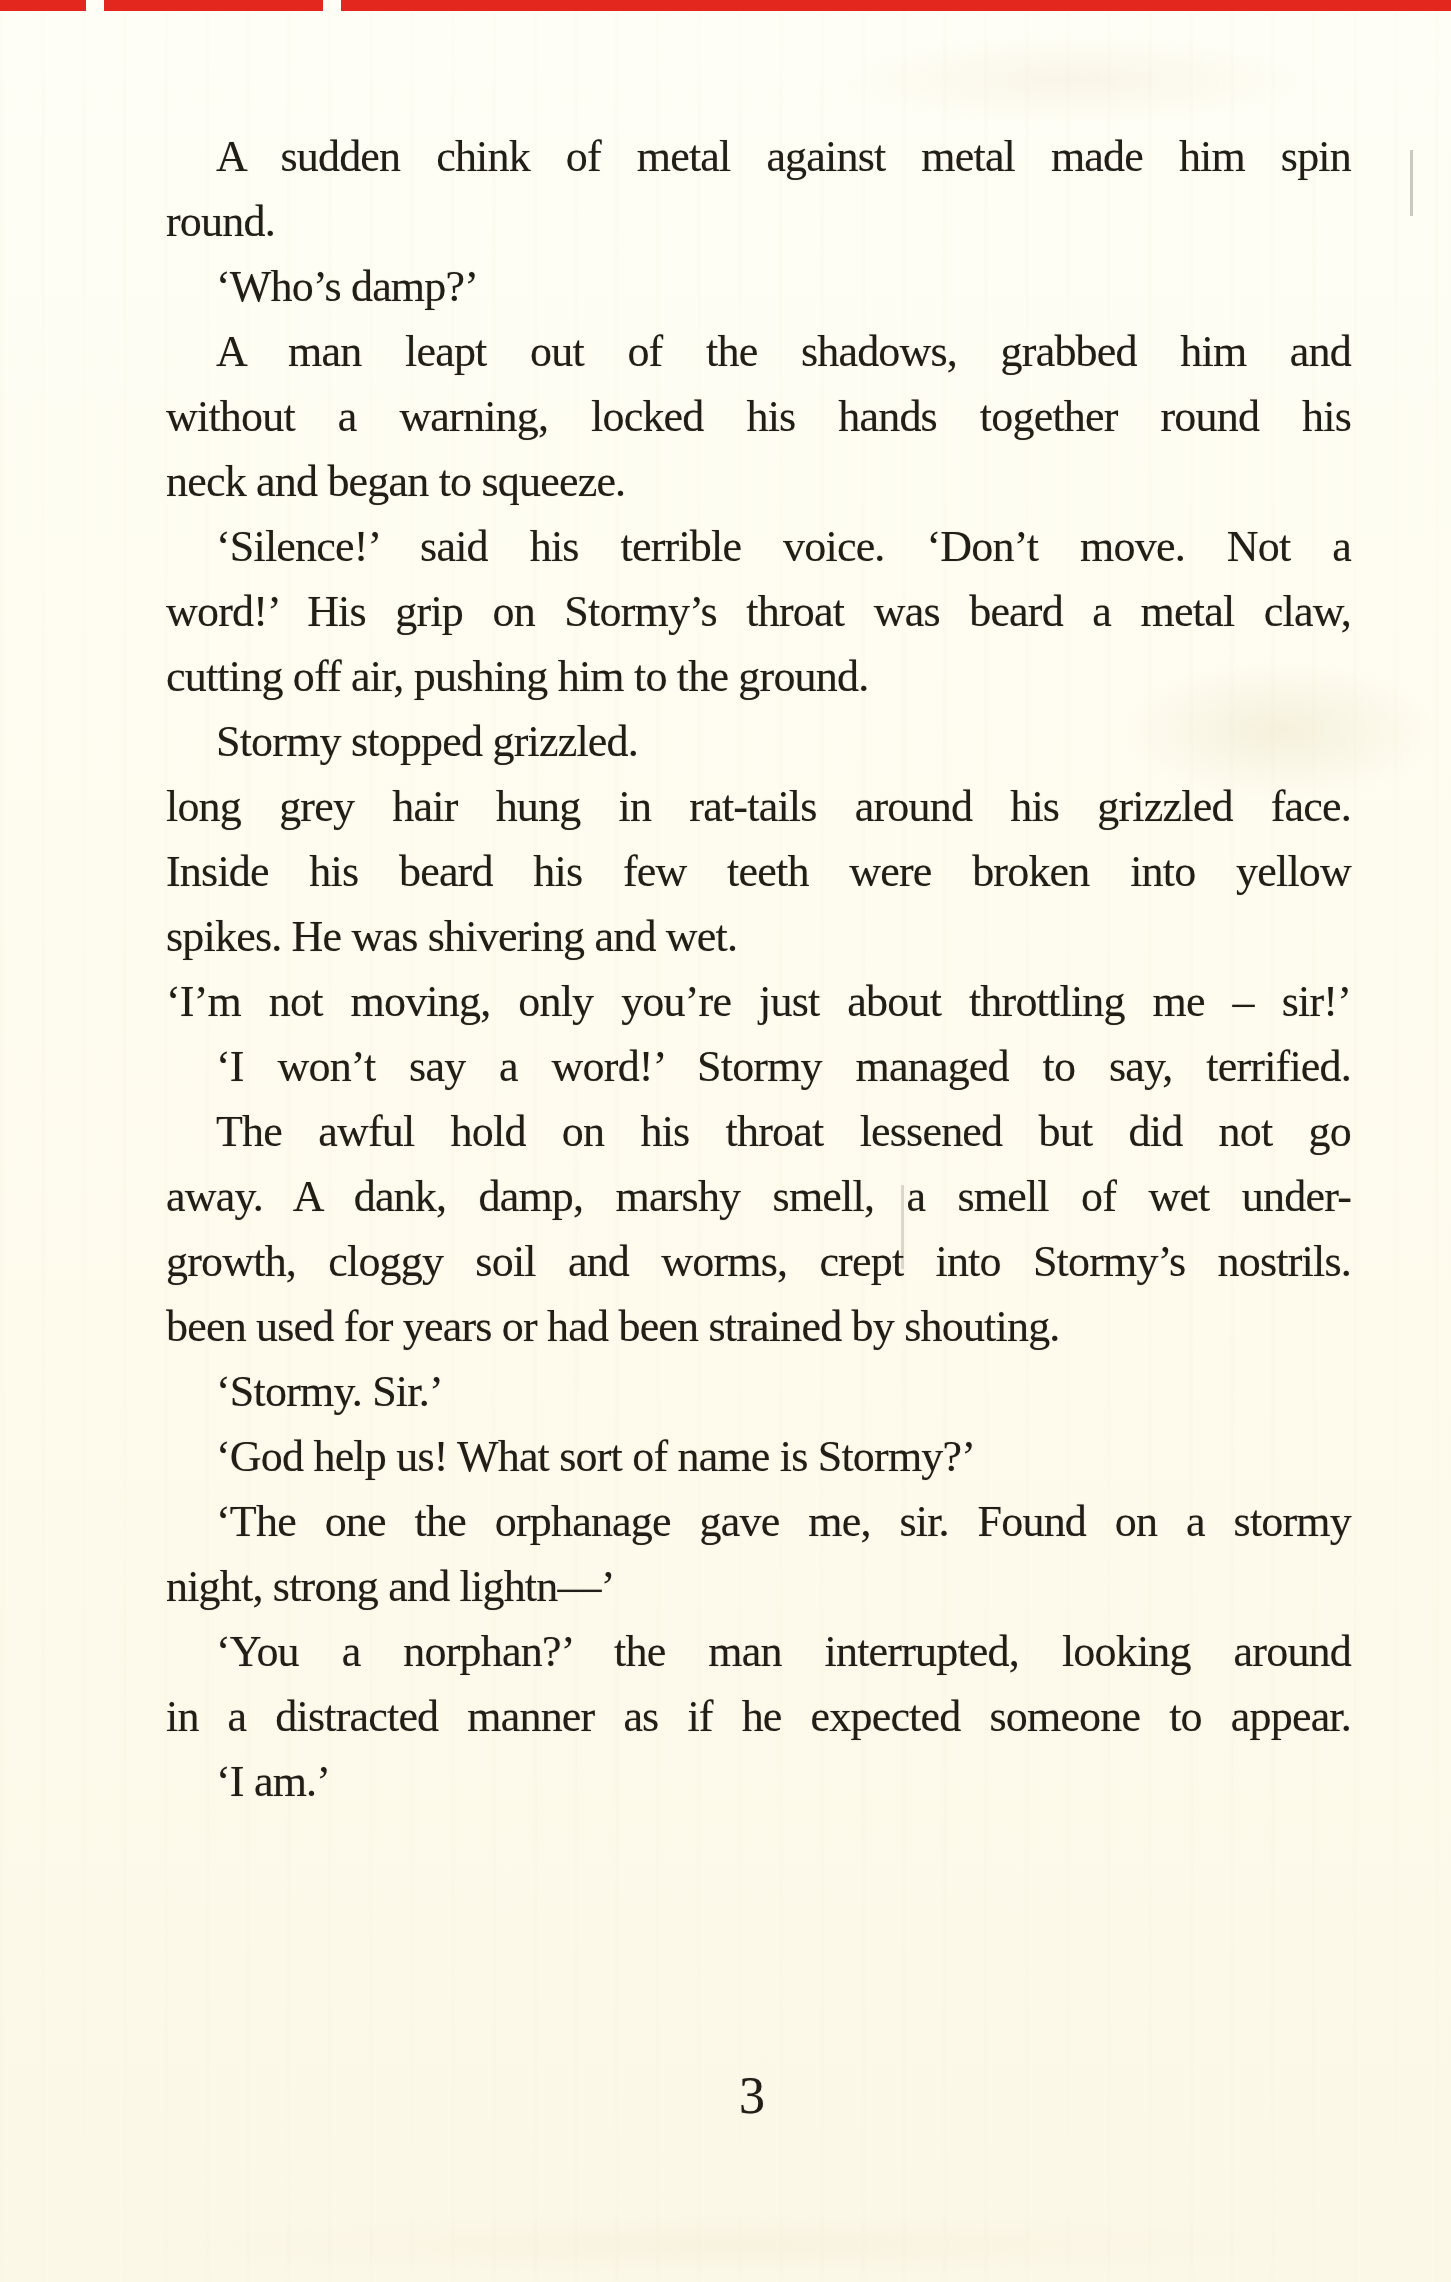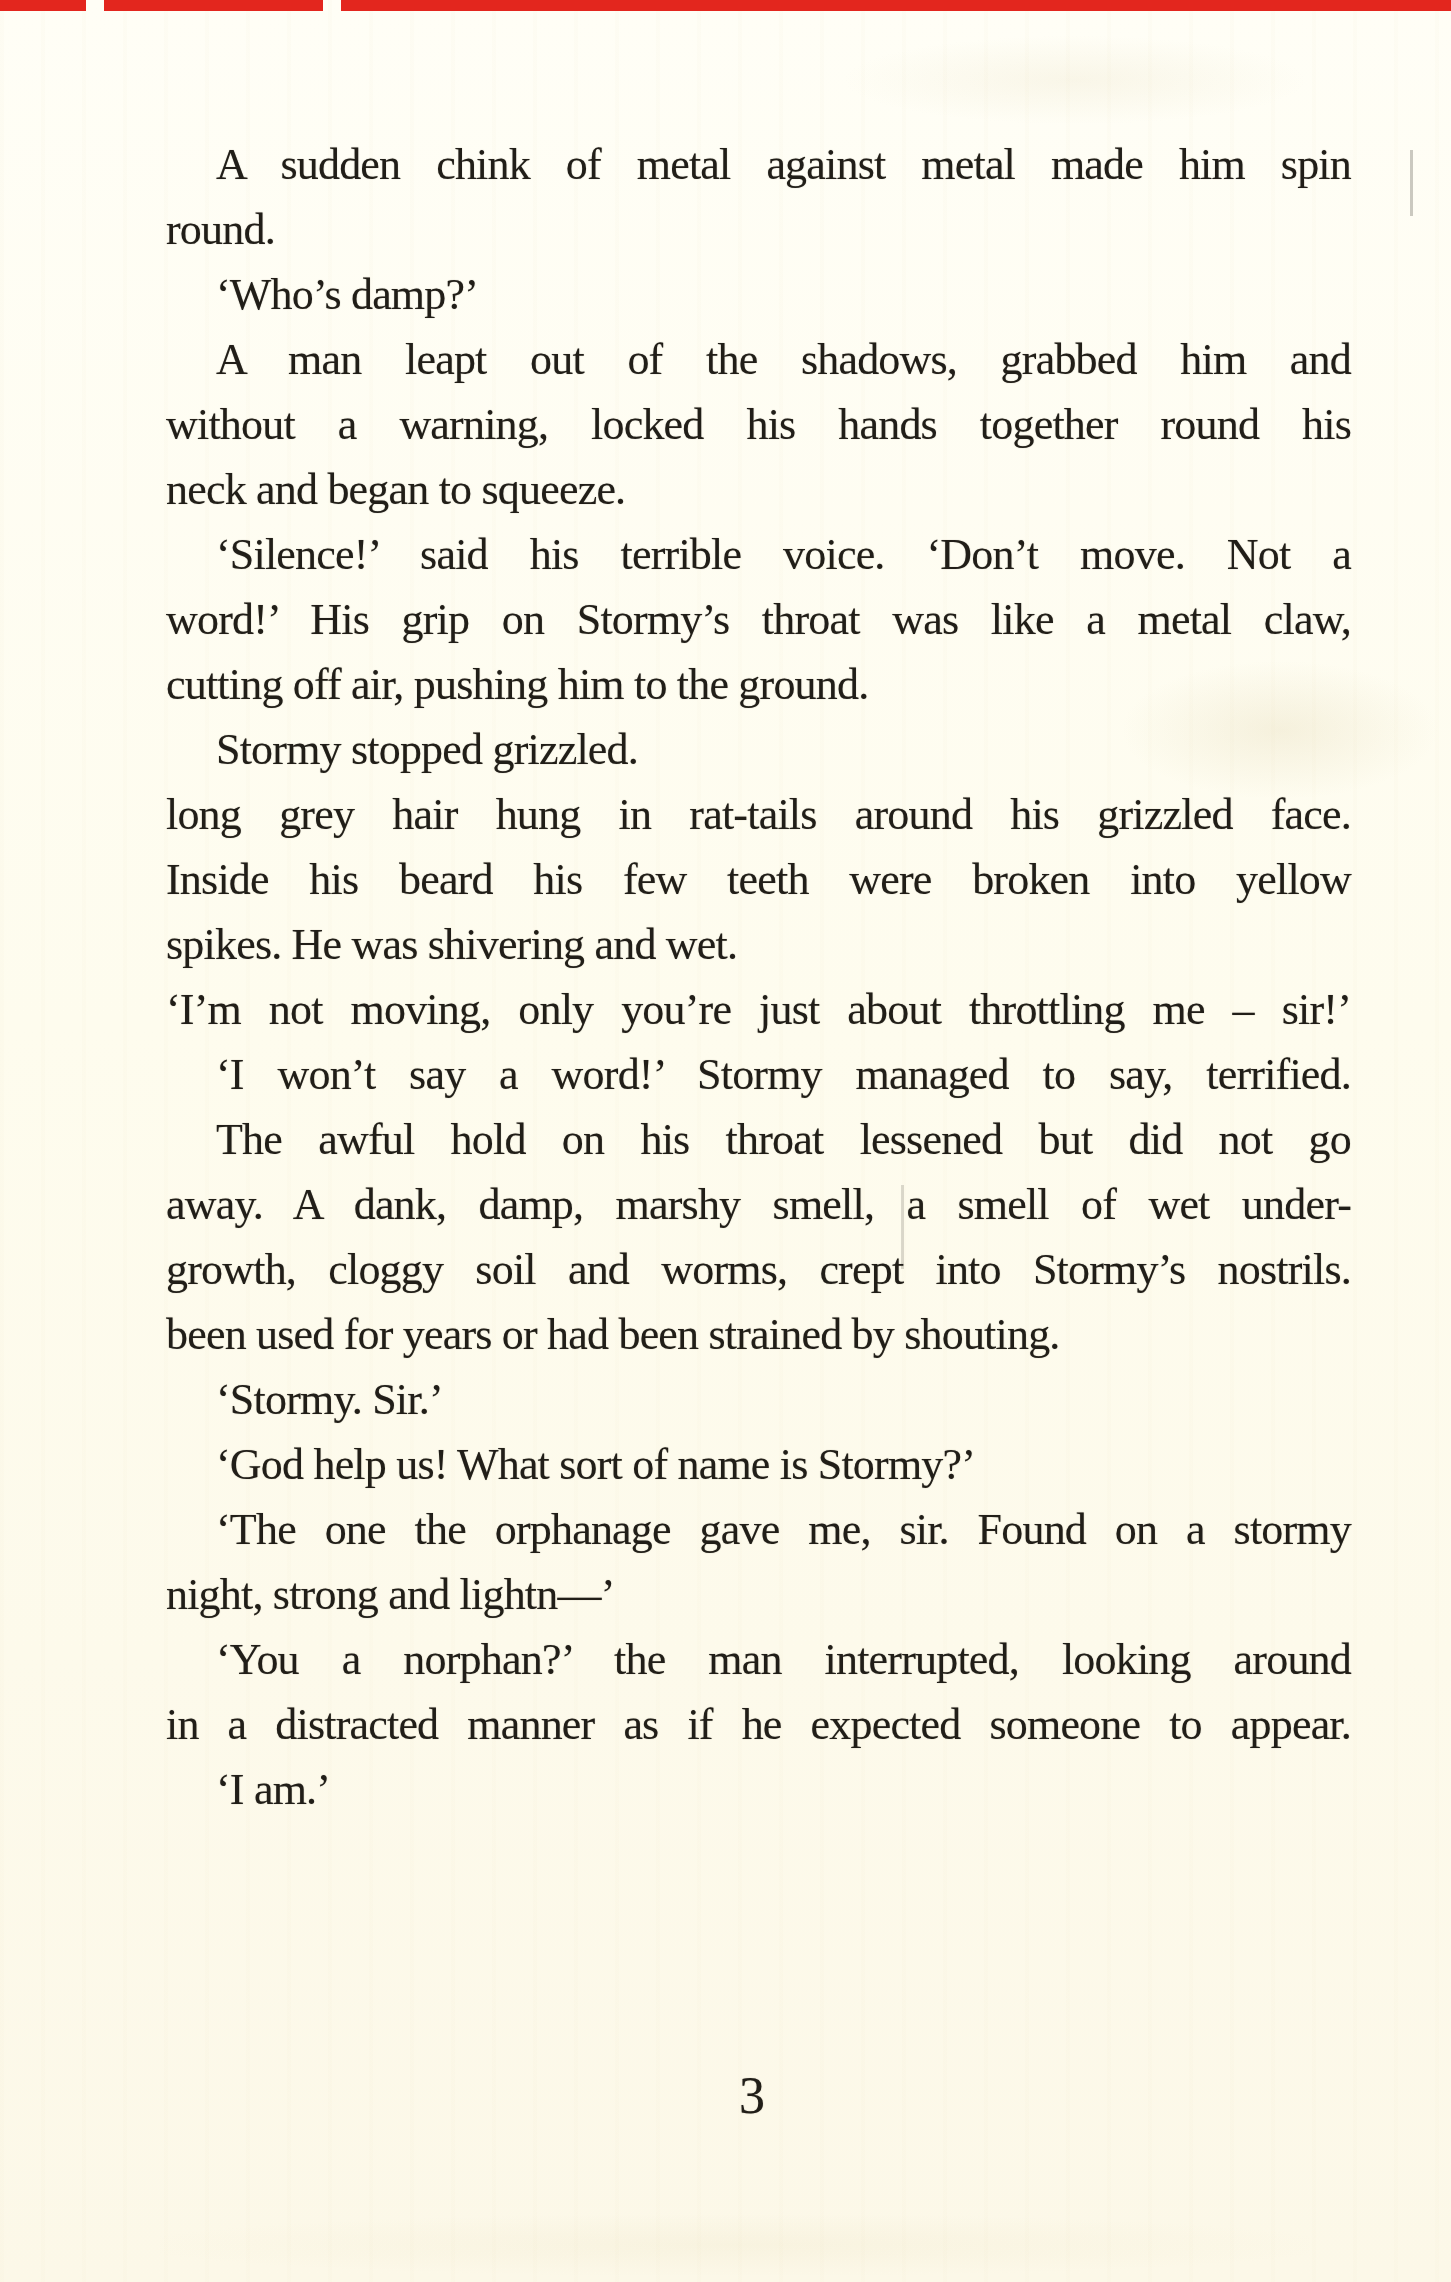--- a/index.html
+++ b/index.html
@@ -55,21 +55,21 @@
   }
   
   .artifact { position: absolute; pointer-events: none; }
   .artifact-a { left: 1410px; top: 150px; width: 3px; height: 66px; background: rgba(125,122,112,0.40); }
   .artifact-b { left: 901px; top: 1185px; width: 3px; height: 84px; background: rgba(130,127,115,0.28); }
 
   
   .text-block {
     position: absolute;
     left: 166px;
-    top: 132px;
+    top: 124px;
     width: 1185px;
     font-size: 44px;
     line-height: 65px;
     letter-spacing: -0.8px;
   }
   .line {
     height: 65px;
     text-shadow: 0 0 1px rgba(45, 40, 28, 0.45);
   }
   .line.justify {
@@ -108,21 +108,21 @@
   <div class="artifact artifact-b"></div>
 
   <div class="text-block">
       <div class="line justify indent">A sudden chink of metal against metal made him spin</div>
       <div class="line">round.</div>
       <div class="line indent">‘Who’s damp?’</div>
       <div class="line justify indent">A man leapt out of the shadows, grabbed him and</div>
       <div class="line justify">without a warning, locked his hands together round his</div>
       <div class="line">neck and began to squeeze.</div>
       <div class="line justify indent">‘Silence!’ said his terrible voice. ‘Don’t move. Not a</div>
-      <div class="line justify">word!’ His grip on Stormy’s throat was like a metal claw,</div>
+      <div class="line justify">word!’ His grip on Stormy’s throat was beard a metal claw,</div>
       <div class="line">cutting off air, pushing him to the ground.</div>
       <div class="line indent">Stormy stopped grizzled.</div>
       <div class="line justify">long grey hair hung in rat-tails around his grizzled face.</div>
       <div class="line justify">Inside his beard his few teeth were broken into yellow</div>
       <div class="line">spikes. He was shivering and wet.</div>
       <div class="line justify">‘I’m not moving, only you’re just about throttling me – sir!’</div>
       <div class="line justify indent">‘I won’t say a word!’ Stormy managed to say, terrified.</div>
       <div class="line justify indent">The awful hold on his throat lessened but did not go</div>
       <div class="line justify">away. A dank, damp, marshy smell, a smell of wet under-</div>
       <div class="line justify">growth, cloggy soil and worms, crept into Stormy’s nostrils.</div>

